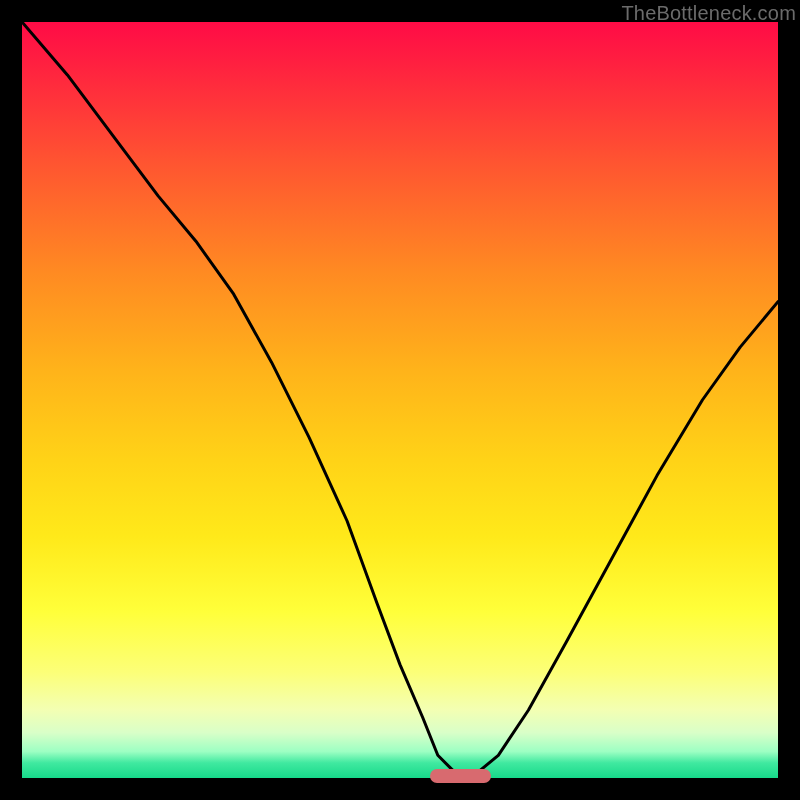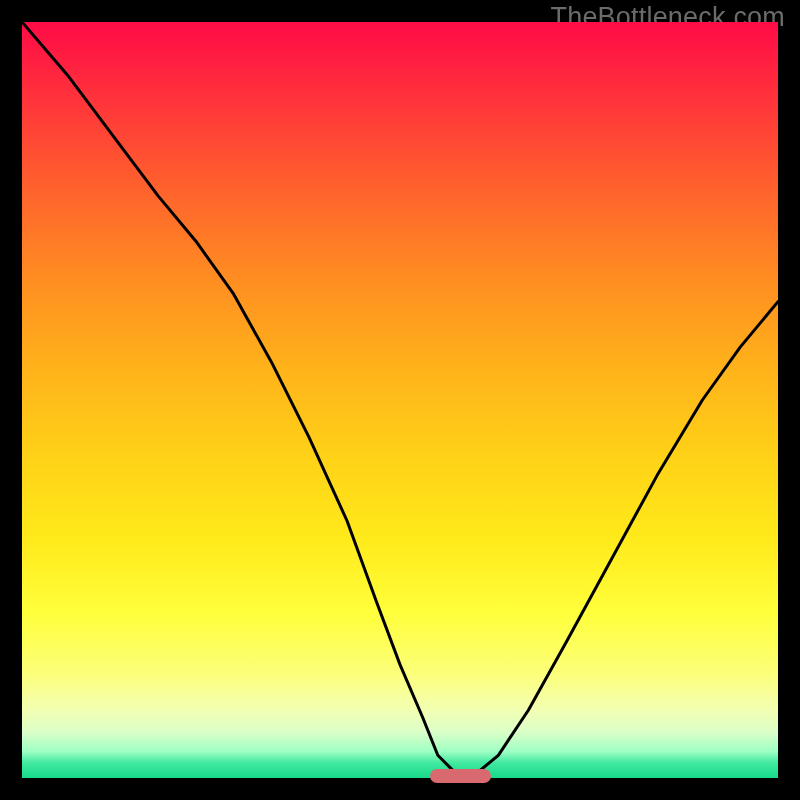--- a/index.html
+++ b/index.html
@@ -49,23 +49,23 @@
   }
   .pill {
     position: absolute;
     height: 14px;
     border-radius: 7px;
     background: #d86a6f;
   }
   .attribution {
     position: absolute;
     top: 2px;
-    right: 15px;
+    right: 4px;
     color: #6b6b6b;
-    font-size: 27px;
+    font-size: 20px;
     font-weight: 400;
     letter-spacing: 0.2px;
   }
 </style>
 </head>
 <body>
 
 <div class="frame">
   <div class="attribution">TheBottleneck.com</div>
 

